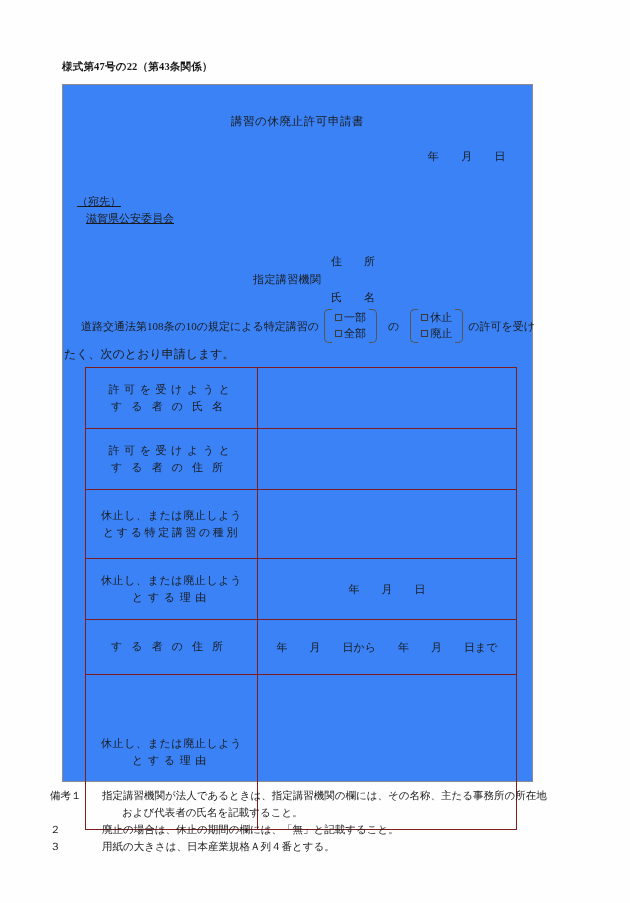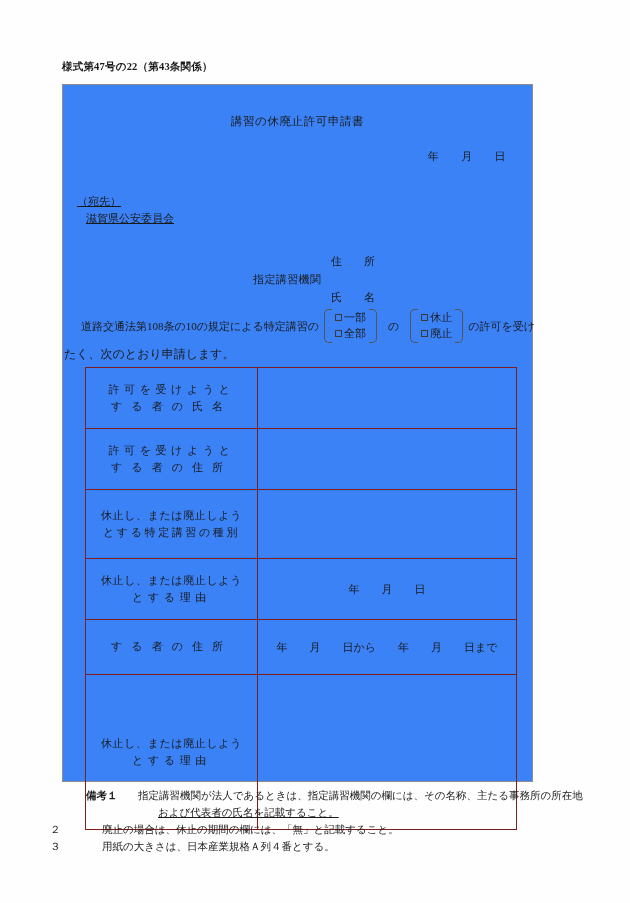--- a/index.html
+++ b/index.html
@@ -206,23 +206,23 @@
     width: 545px;
     font-size: 10.5px;
     line-height: 1.62;
   }
   .note { display: flex; align-items: flex-start; }
   .note-num {
     width: 52px;
     flex: 0 0 52px;
     white-space: nowrap;
   }
-  .note-num.first { font-weight: bold; margin-left: 36px; }
+  .note-num.first { font-weight: normal; }
   .note-body { flex: 1 1 auto; }
-  .note-body .cont { display: block; padding-left: 20px; text-decoration: underline; }
+  .note-body .cont { display: block; padding-left: 20px; }
 </style>
 </head>
 <body>
 
 <div class="page">
 
   <div class="form-number">様式第47号の22（第43条関係）</div>
 
   <div class="frame">
 

